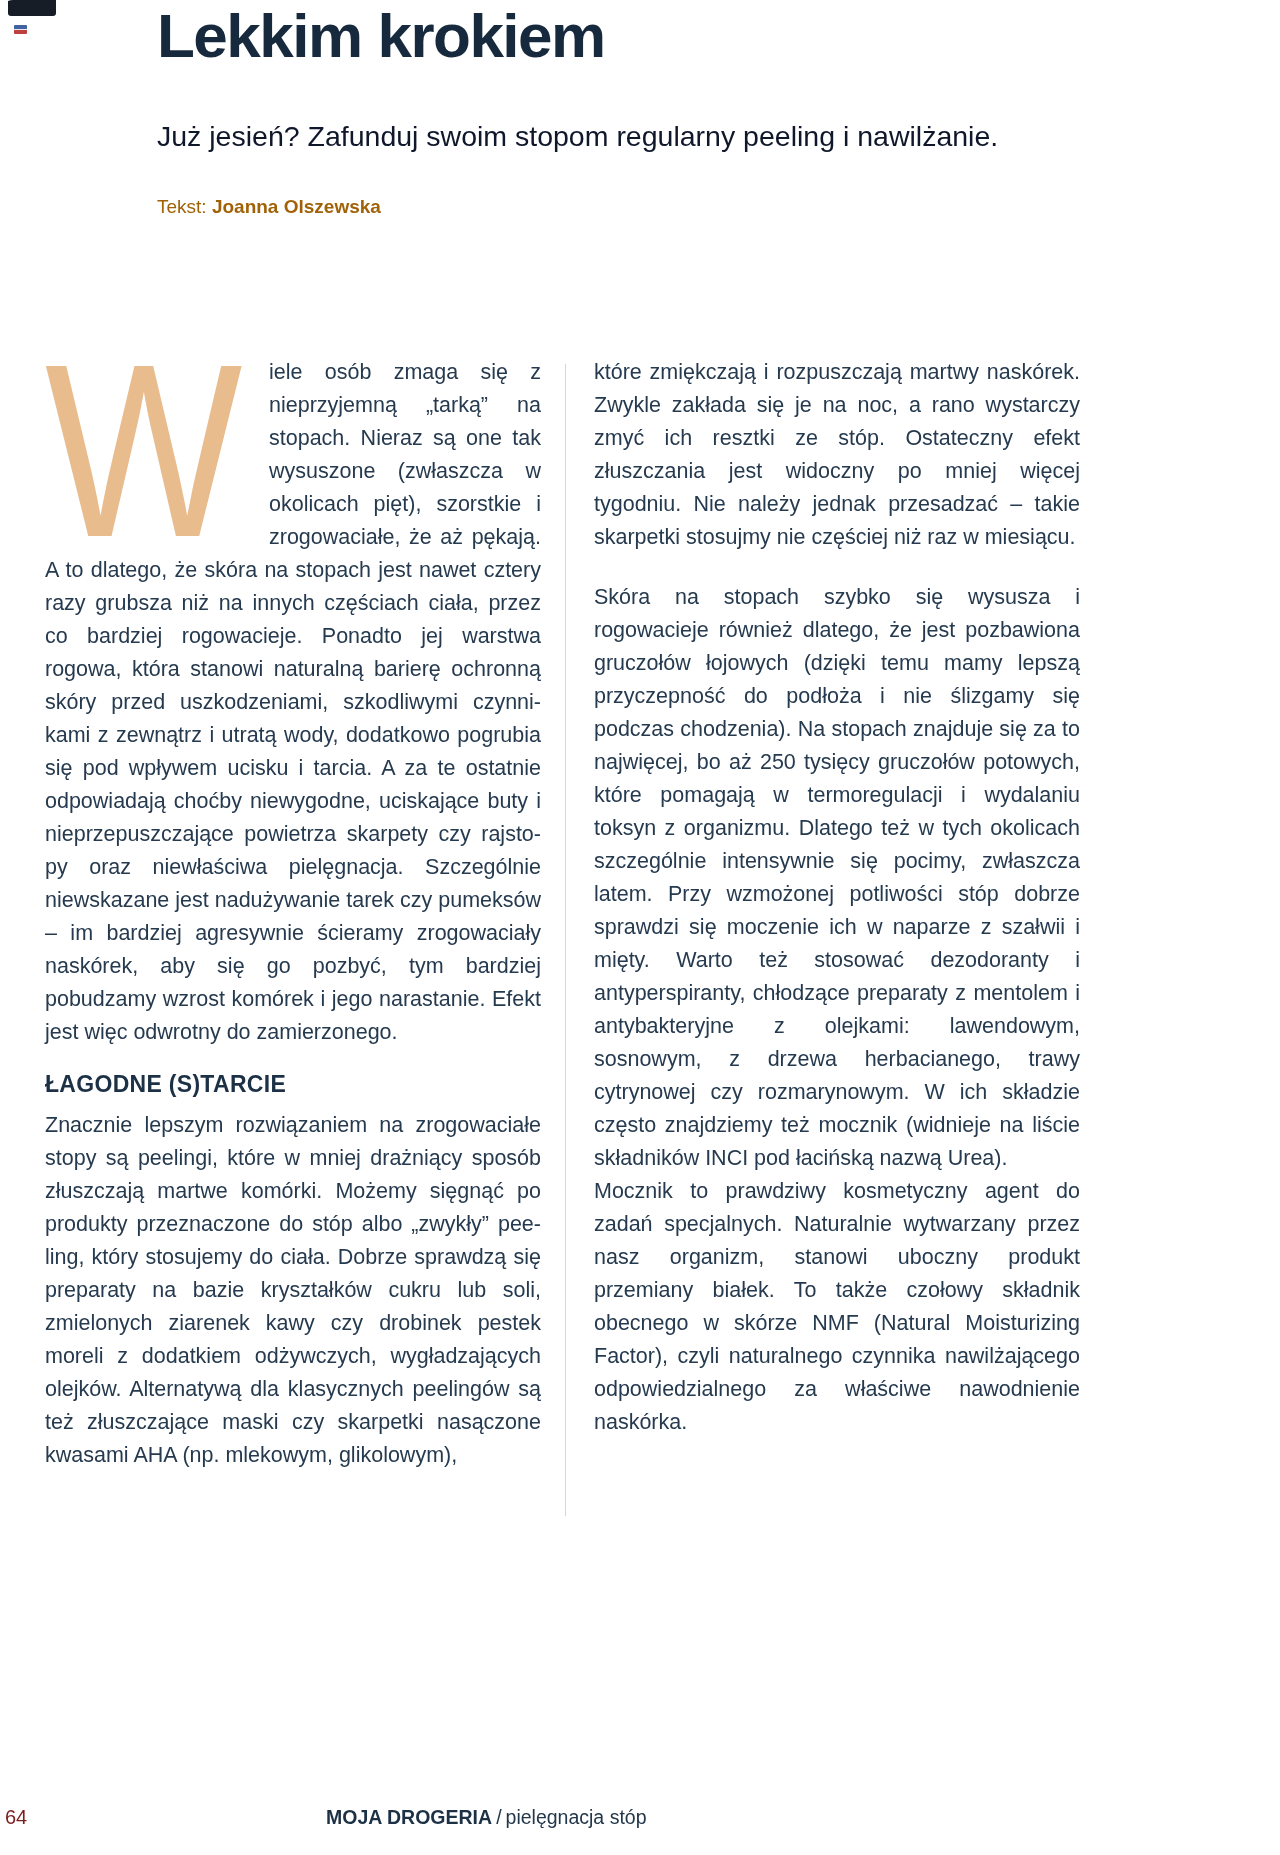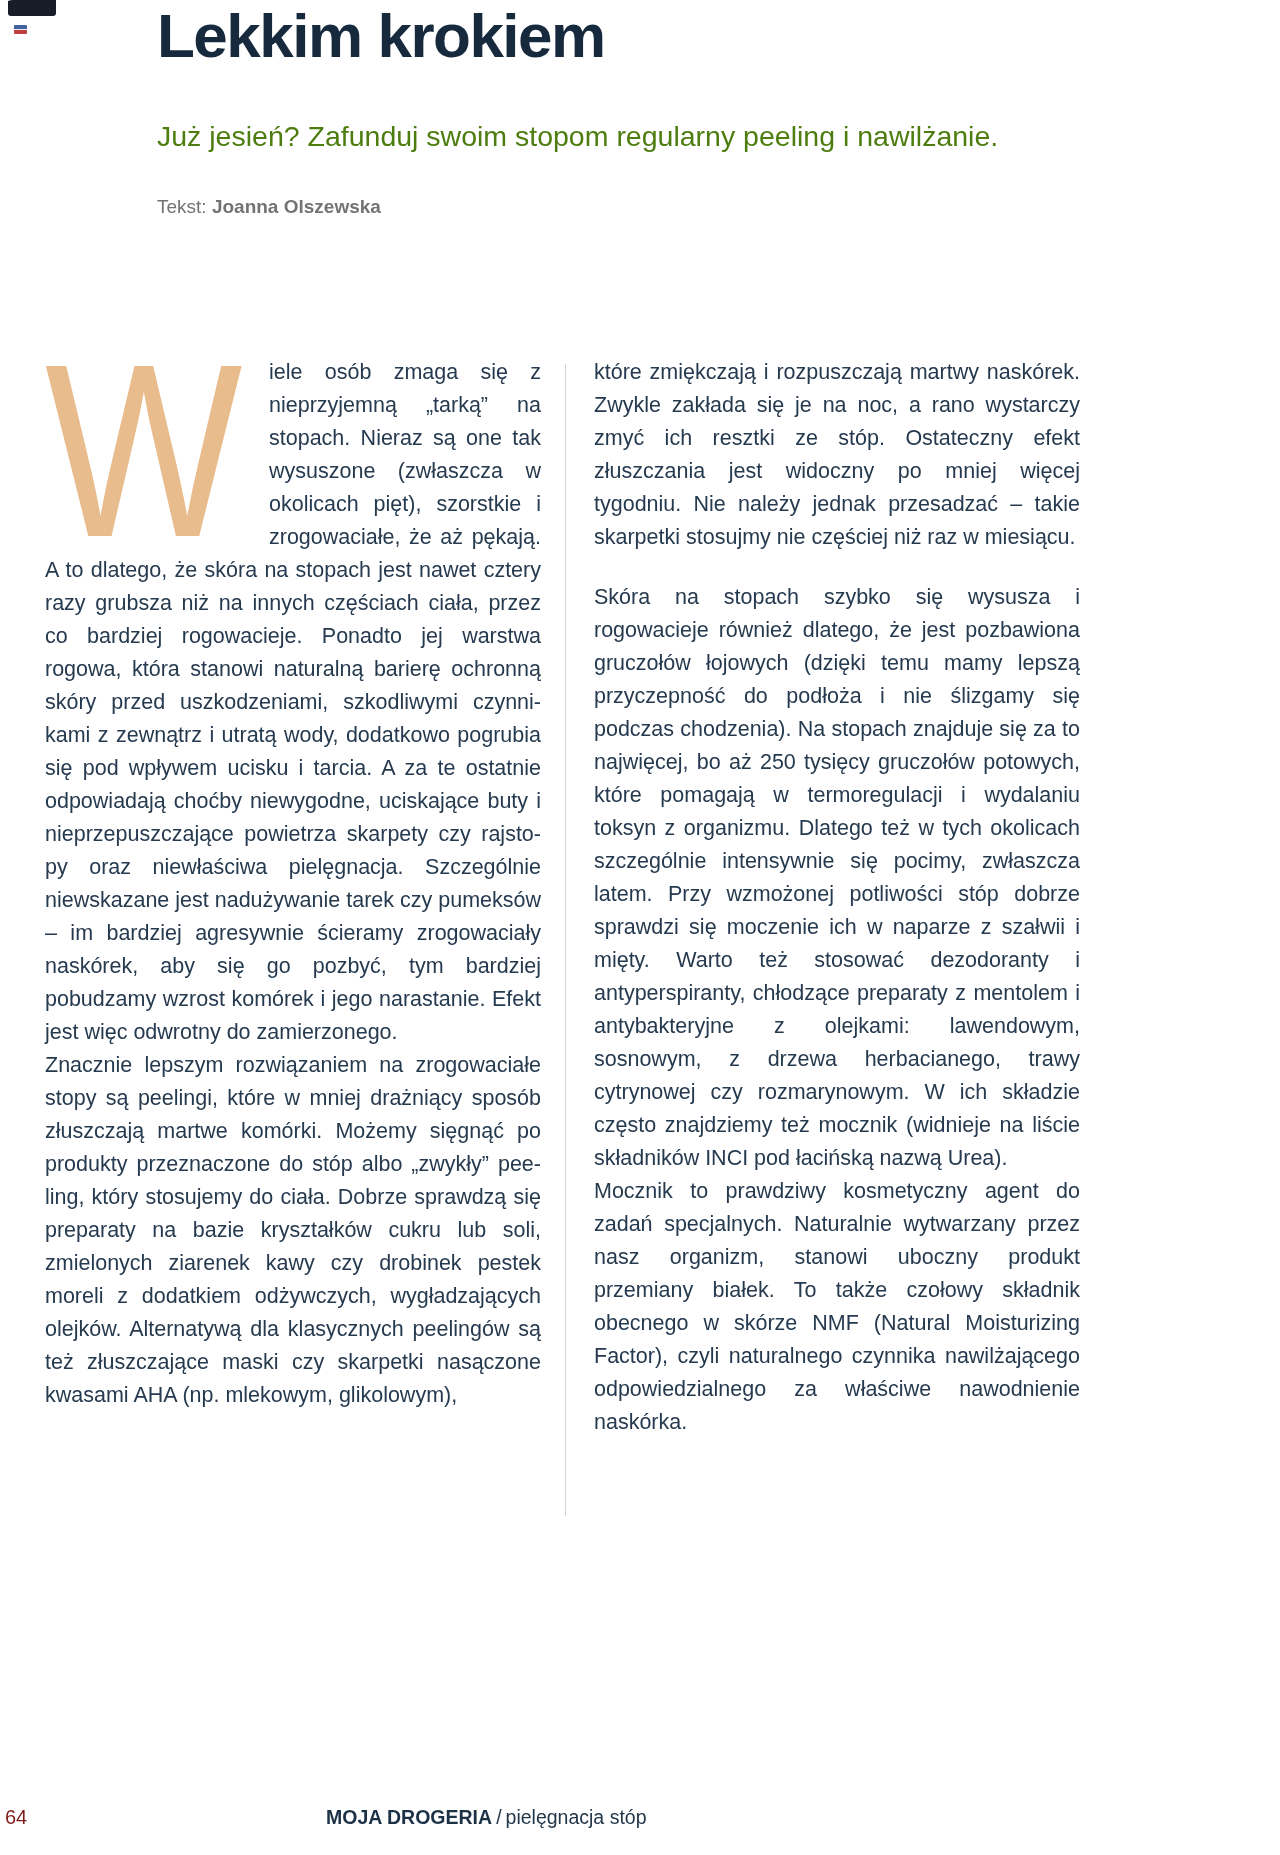--- a/index.html
+++ b/index.html
@@ -25,25 +25,25 @@
   }
 
   
   .title {
     position:absolute; left:157px; top:0px;
     font-size:62px; font-weight:800; letter-spacing:-1.5px;
     color:#17293d;
   }
   .subtitle {
     position:absolute; left:157px; top:120px;
-    font-size:28.5px; font-weight:400; color:#4d7c0f;
+    font-size:28.5px; font-weight:400; color:#0f172a;
   }
   .byline {
     position:absolute; left:157px; top:196px;
-    font-size:19px; color:#737373;
+    font-size:19px; color:#a16207;
   }
   .byline .author { font-weight:700; }
 
   
   .columns {
     position:absolute; left:45px; top:356px; width:1035px;
     display:flex; justify-content:space-between;
   }
   .col-left  { width:496px; }
   .col-right { width:486px; }
@@ -110,20 +110,21 @@
 
   <p class="byline"><span>Tekst:</span>&nbsp;<span class="author">Joanna Olszewska</span></p>
 
   <div class="columns">
 
     <div class="col-left">
       <p class="body-text"><span class="dropcap">
             <span>W</span>
           </span><span>iele osób zmaga się z nieprzyjemną „tarką” na stopach. Nieraz są one tak wysuszone (zwłaszcza w okolicach pięt), szorstkie i zrogowaciałe, że aż pękają. A to dlatego, że skóra na stopach jest nawet cztery razy grubsza niż na innych częściach ciała, przez co bardziej rogowacieje. Ponadto jej warstwa rogowa, która stanowi naturalną barierę ochronną skóry przed uszkodzeniami, szkodliwymi czynni-kami z zewnątrz i utratą wody, dodatkowo pogrubia się pod wpływem ucisku i tarcia. A za te ostatnie odpowiadają choćby niewygodne, uciskające buty i nieprzepuszczające powietrza skarpety czy rajsto-py oraz niewłaściwa pielęgnacja. Szczególnie niewskazane jest nadużywanie tarek czy pumeksów – im bardziej agresywnie ścieramy zrogowaciały naskórek, aby się go pozbyć, tym bardziej pobudzamy wzrost komórek i jego narastanie. Efekt jest więc odwrotny do zamierzonego.</span></p>
 
+      <h2 class="section-heading">ŁAGODNE (S)TARCIE</h2>
 
       <p class="body-text">Znacznie lepszym rozwiązaniem na zrogowaciałe stopy są peelingi, które w mniej drażniący sposób złuszczają martwe komórki. Możemy sięgnąć po produkty przeznaczone do stóp albo „zwykły” pee-ling, który stosujemy do ciała. Dobrze sprawdzą się preparaty na bazie kryształków cukru lub soli, zmielonych ziarenek kawy czy drobinek pestek moreli z dodatkiem odżywczych, wygładzających olejków. Alternatywą dla klasycznych peelingów są też złuszczające maski czy skarpetki nasączone kwasami AHA (np. mlekowym, glikolowym),</p>
     </div>
 
     <div class="divider"></div>
 
     <div class="col-right">
       <p class="body-text">które zmiękczają i rozpuszczają martwy naskórek. Zwykle zakłada się je na noc, a rano wystarczy zmyć ich resztki ze stóp. Ostateczny efekt złuszczania jest widoczny po mniej więcej tygodniu. Nie należy jednak przesadzać – takie skarpetki stosujmy nie częściej niż raz w miesiącu.</p>
 
       <p class="body-text para-gap">Skóra na stopach szybko się wysusza i rogowacieje również dlatego, że jest pozbawiona gruczołów łojowych (dzięki temu mamy lepszą przyczepność do podłoża i nie ślizgamy się podczas chodzenia). Na stopach znajduje się za to najwięcej, bo aż 250 tysięcy gruczołów potowych, które pomagają w termoregulacji i wydalaniu toksyn z organizmu. Dlatego też w tych okolicach szczególnie intensywnie się pocimy, zwłaszcza latem. Przy wzmożonej potliwości stóp dobrze sprawdzi się moczenie ich w naparze z szałwii i mięty. Warto też stosować dezodoranty i antyperspiranty, chłodzące preparaty z mentolem i antybakteryjne z olejkami: lawendowym, sosnowym, z drzewa herbacianego, trawy cytrynowej czy rozmarynowym. W ich składzie często znajdziemy też mocznik (widnieje na liście składników INCI pod łacińską nazwą Urea).</p>

